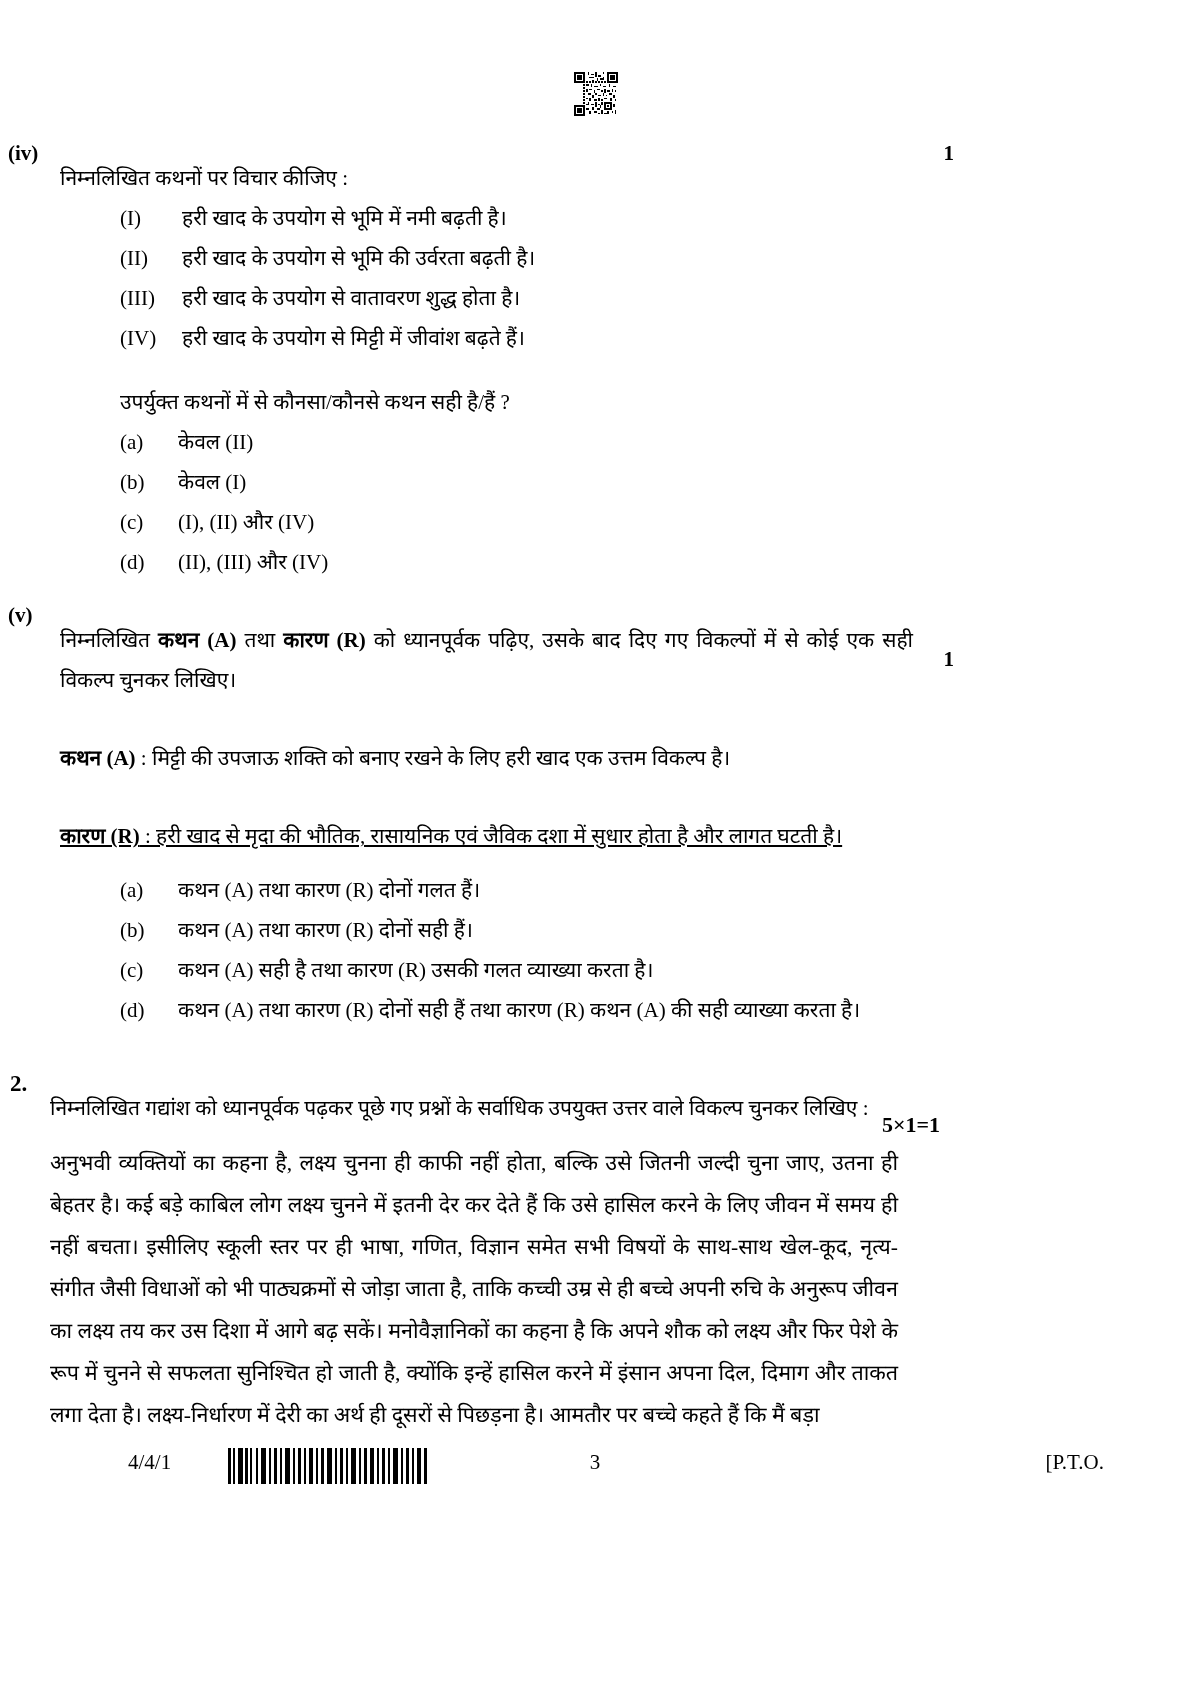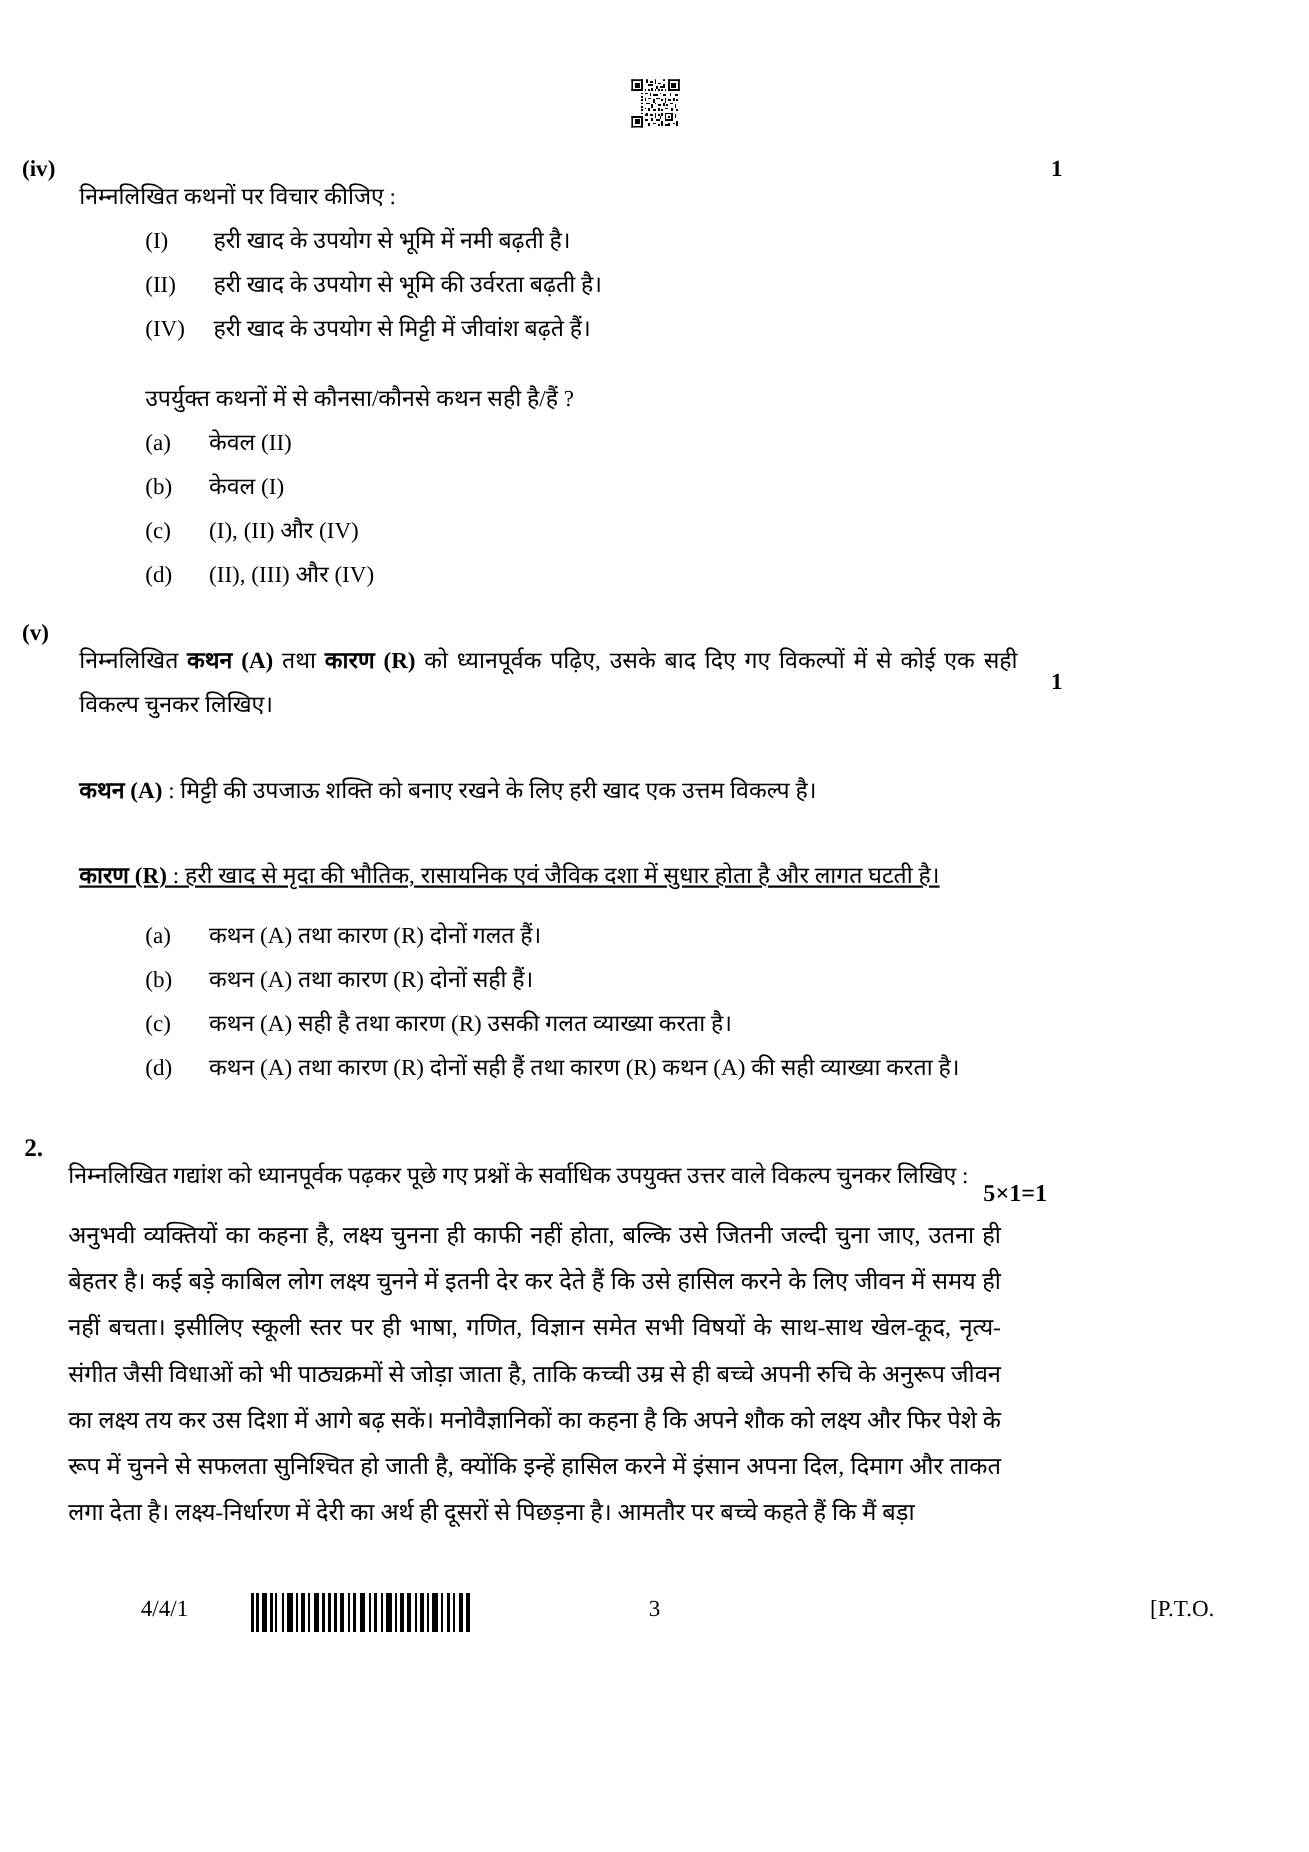--- a/index.html
+++ b/index.html
@@ -29,21 +29,21 @@
     left: 574px;
     top: 72px;
     width: 44px;
     height: 44px;
   }
   .qr-wrap svg { display: block; }
 
   
   .content {
     position: absolute;
-    left: 12px;
+    left: 0;
     top: 134px;
     width: 982px;
   }
 
   
   .qrow {
     position: relative;
     display: flex;
     align-items: flex-start;
   }
@@ -286,20 +286,24 @@
         <div class="sublist indent-1">
           <div class="subitem">
             <span class="lbl wide">(I)</span>
             <span class="txt">हरी खाद के उपयोग से भूमि में नमी बढ़ती है।</span>
           </div>
           <div class="subitem">
             <span class="lbl wide">(II)</span>
             <span class="txt">हरी खाद के उपयोग से भूमि की उर्वरता बढ़ती है।</span>
           </div>
           <div class="subitem">
+            <span class="lbl wide">(III)</span>
+            <span class="txt">हरी खाद के उपयोग से वातावरण शुद्ध होता है।</span>
+          </div>
+          <div class="subitem">
             <span class="lbl wide">(IV)</span>
             <span class="txt">हरी खाद के उपयोग से मिट्टी में जीवांश बढ़ते हैं।</span>
           </div>
         </div>
 
         <div class="line indent-1">उपर्युक्त कथनों में से कौनसा/कौनसे कथन सही है/हैं ?</div>
 
         <div class="sublist indent-1">
           <div class="subitem">
             <span class="lbl">(a)</span>

